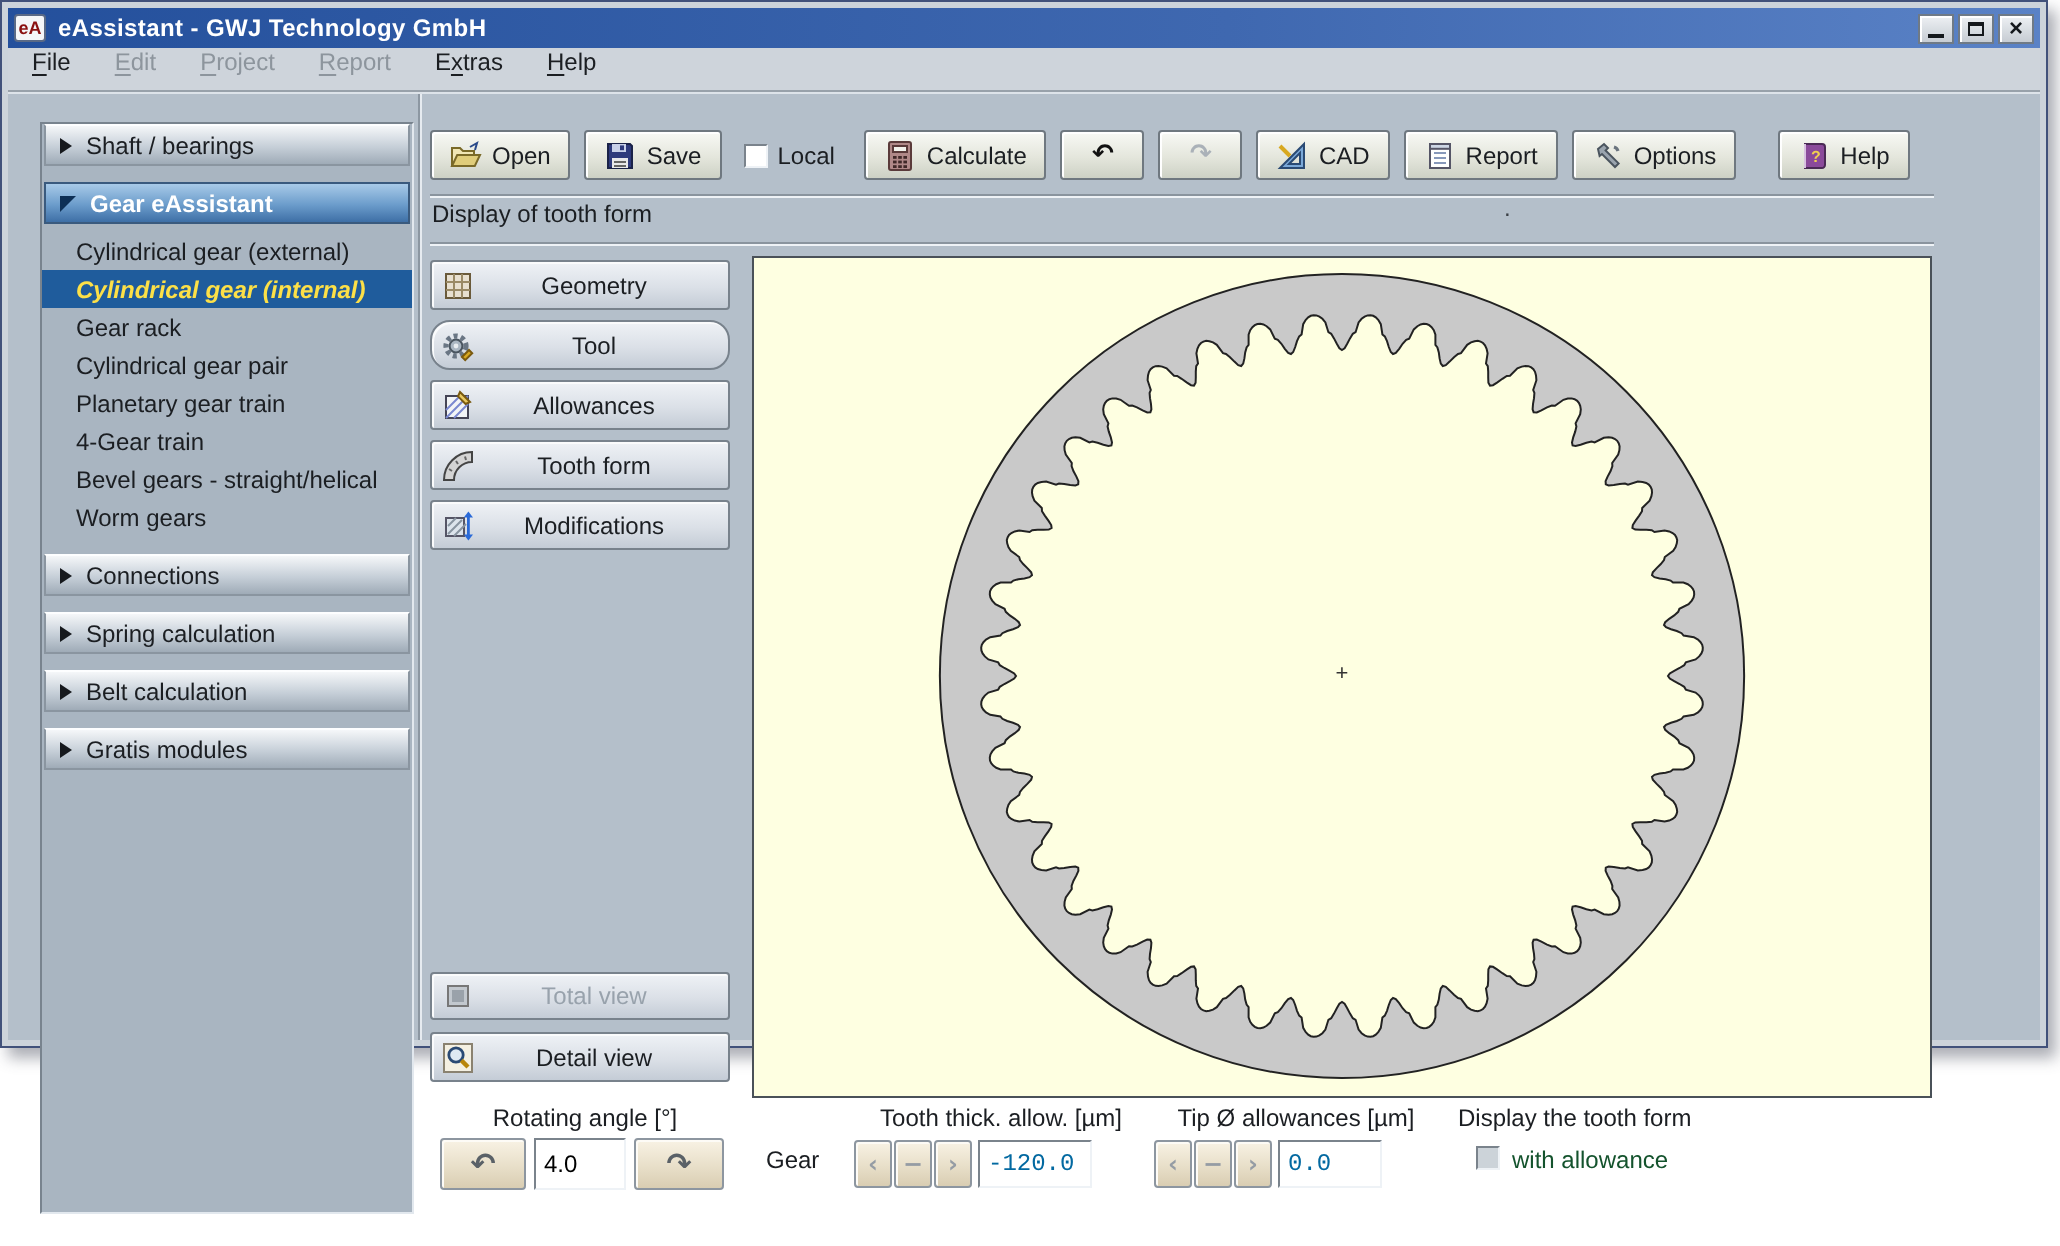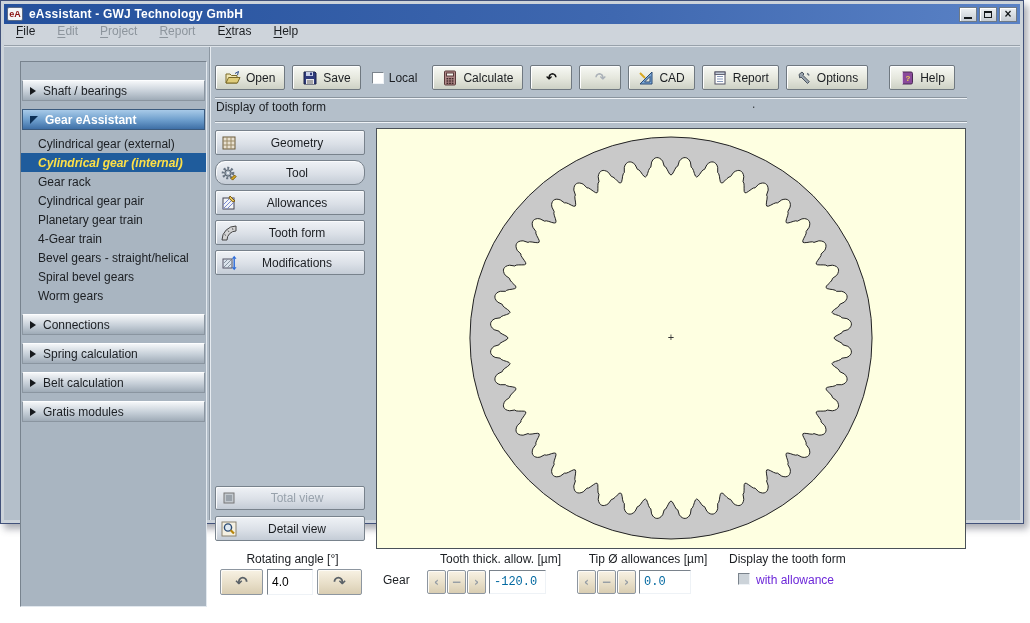--- a/index.html
+++ b/index.html
@@ -28,21 +28,21 @@
              display:flex; align-items:flex-start; gap:22px; padding-left:12px; }
   .menuitem { cursor:default; }
   .menuitem u { text-underline-offset:2px; }
   .menuitem.disabled { color:#8d959d; }
 
   
   .content { left:3px; top:45px; right:3px; bottom:3px; background:#b4bfca; border-top:1px solid #dde3e9; }
 
   
   .sidebar { left:16px; top:14px; width:187px; height:546px; background:#a9b5c1;
-             border:1px solid; border-color:#78838e #e2e8ee #e2e8ee #78838e; padding-top:18px; }
+             border:1px solid; border-color:#78838e #e2e8ee #e2e8ee #78838e; padding-top:0; }
   .shead { height:21px; margin:0 1px 8px 1px; display:flex; align-items:center; gap:7px; padding-left:7px;
            background:linear-gradient(#f5f7f9,#c6cfd8 55%,#9fabb7); border:1px solid #8a95a0; border-top-color:#fdfeff; }
   .shead.expanded { background:linear-gradient(#a8cae8,#6b9ccb 55%,#3e6fa6); color:#ffffff; font-weight:bold;
                     border-color:#3a5a7e; margin-bottom:4px; }
   .shead.trail { margin-bottom:8px; }
   .tri-r { width:0; height:0; border-left:6px solid #16191d; border-top:4px solid transparent; border-bottom:4px solid transparent; }
   .tri-x { width:0; height:0; border-top:8px solid #0d2f55; border-right:8px solid transparent; }
   .sitem { height:19px; display:flex; align-items:center; padding-left:17px; }
   .sitem.selected { background:#1f5c9c; color:#fde047; font-weight:bold;font-style:italic; }
 
@@ -78,21 +78,21 @@
 
   
   .bottombar { left:209px; top:505px; right:2px; height:58px; }
   .blabel { position:absolute; top:0; height:14px; }
   .tan { background:linear-gradient(#f8f2e4,#e8dfc9 55%,#d9cdb2); border:1px solid #8d96a0; border-radius:2px;
          box-shadow:inset 1px 1px 0 #fdfbf6; display:flex; align-items:center; justify-content:center; position:absolute; }
   .tinput { position:absolute; border:1px solid; border-color:#7a838c #eef2f6 #eef2f6 #7a838c; background:#ffffff;
             font-family:"Liberation Sans","DejaVu Sans",sans-serif; font-size:12px; padding-left:4px; width:100%; height:100%; }
   .tinput.dim { color:#0369a1;font-family:Liberation Mono, monospace; }
   .spin { color:#959ca4; font-family:"DejaVu Sans",sans-serif; font-weight:bold; font-size:12px; }
-  .dimtext { color:#6d28d9; }
+  .dimtext { color:#14532d; }
   .rotglyph { font-family:"DejaVu Sans",sans-serif; font-size:15px; color:#5a6167; font-weight:bold; }
 </style>
 </head>
 <body>
 
 <div class="window">
 
   <div class="abs titlebar">
     <span class="appicon">eA</span>
     <span class="title">eAssistant - GWJ Technology GmbH</span>
@@ -129,21 +129,20 @@
         <span class="tri-x"></span>
         <span>Gear eAssistant</span>
       </div>
       <div class="sitem">Cylindrical gear (external)</div>
       <div class="sitem selected">Cylindrical gear (internal)</div>
       <div class="sitem">Gear rack</div>
       <div class="sitem">Cylindrical gear pair</div>
       <div class="sitem">Planetary gear train</div>
       <div class="sitem">4-Gear train</div>
       <div class="sitem">Bevel gears - straight/helical</div>
-      <div class="sitem">Spiral bevel gears</div>
       <div class="sitem" style="margin-bottom:9px;">Worm gears</div>
       <div class="shead trail">
         <span class="tri-r"></span>
         <span>Connections</span>
       </div>
       <div class="shead trail">
         <span class="tri-r"></span>
         <span>Spring calculation</span>
       </div>
       <div class="shead trail">

